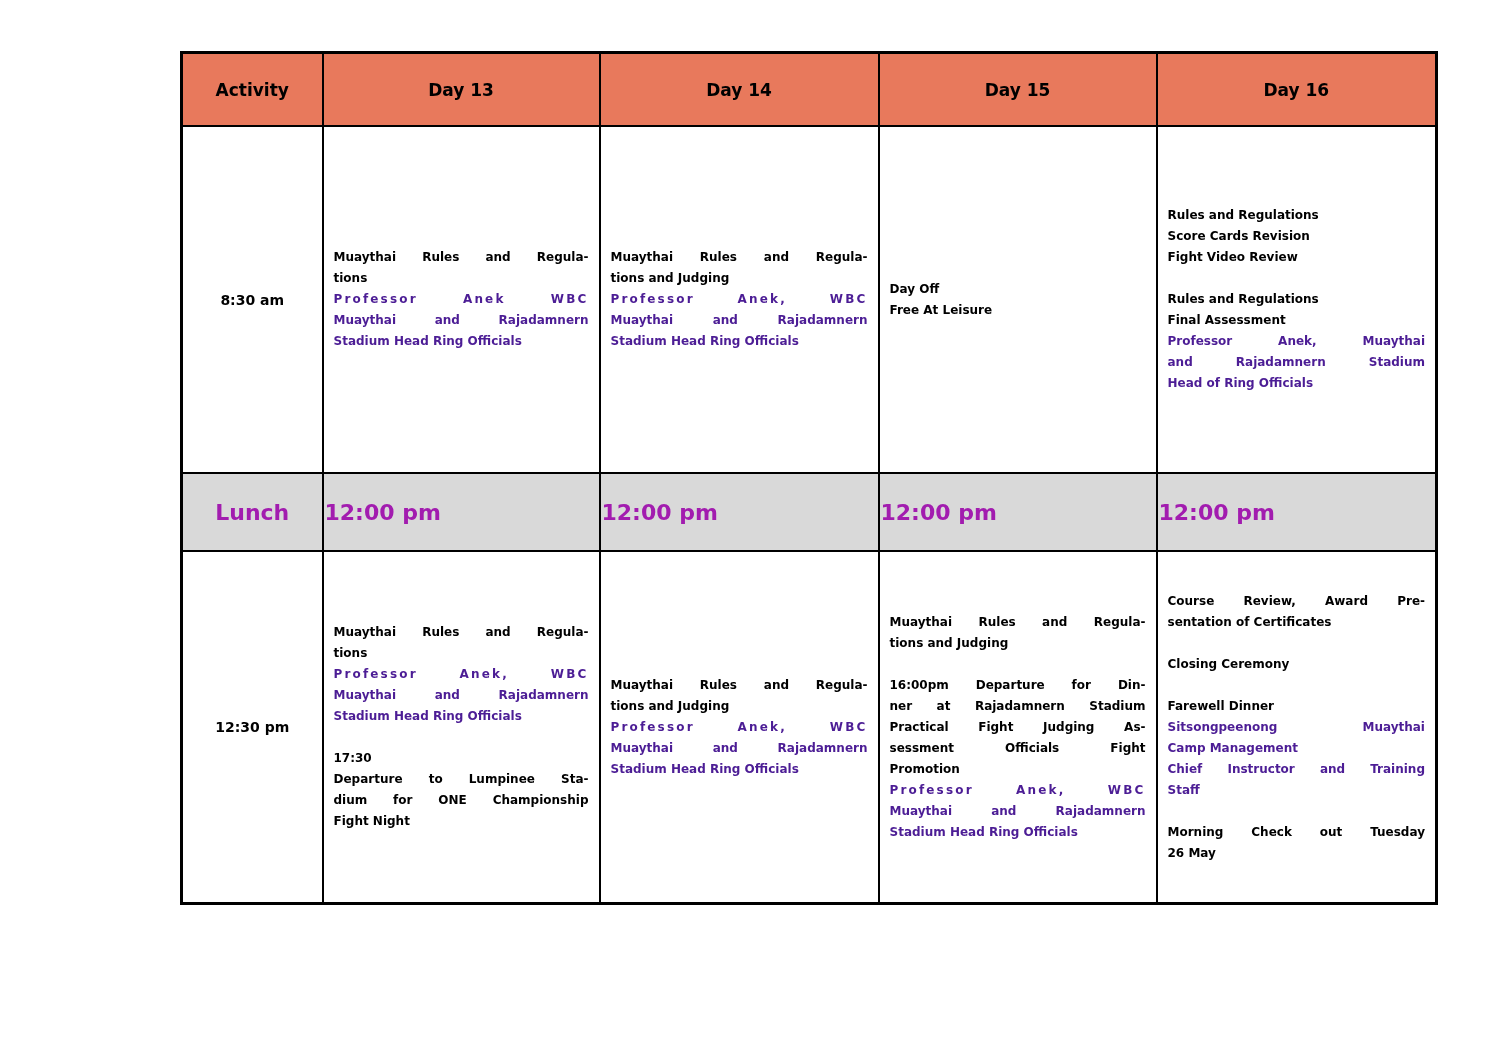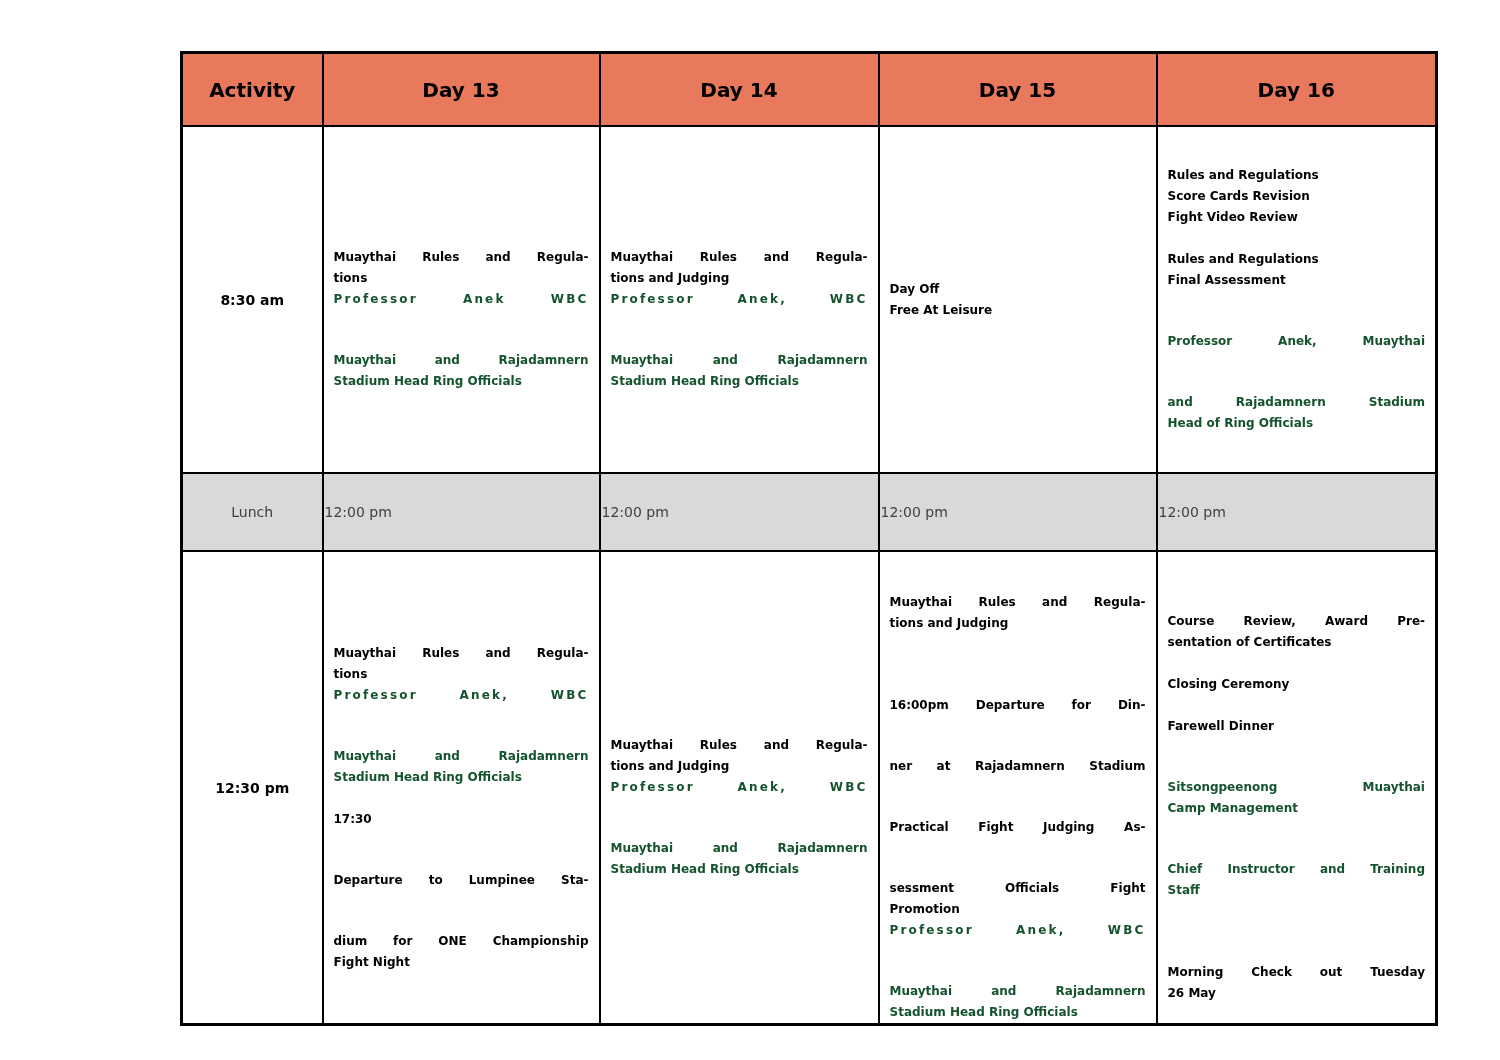--- a/index.html
+++ b/index.html
@@ -38,65 +38,64 @@
   col.c2 { width: 279px; }
   col.c3 { width: 278px; }
   col.c4 { width: 280px; }
 
   th.hdr {
     background: #E8795C;
     color: #000000;
     font-weight: bold;
     text-align: center;
   }
-  th.hdr-day  { font-size: 20px; height: 69px; }
+  th.hdr-day  { font-size: 17px; height: 69px; }
   th.hdr-date { font-size: 18px; height: 56px; }
 
   td.time-cell {
     text-align: center;
     font-weight: bold;
     font-size: 14px;
     color: #000000;
     background: #ffffff;
   }
   tr.row-morning td   { height: 343px; }
   tr.row-lunch td     { height: 74px; }
   tr.row-afternoon td { height: 348px; }
 
   td.lunch-cell {
     background: #D9D9D9;
-    color: #404040;
-    font-weight: normal;
-    font-size: 14px;
+    color: #a21caf;
+    font-weight: bold;
+    font-size: 22px;
     text-align: center;
   }
 
   td.content-cell {
     background: #ffffff;
     padding: 0 10px;
     font-weight: bold;
     font-size: 12px;
     color: #000000;
   }
   .line {
     line-height: 21px;
     text-align: left;
     white-space: nowrap;
   }
   .line.j {
     text-align: justify;
     text-align-last: justify;
-    margin-top: 40px;
   }
   .line.ls {
     text-align: justify;
     text-align-last: justify;
     letter-spacing: 0.18em;
   }
-  .line.blue { color: #14532d; }
+  .line.blue { color: #4c1d95; }
 </style>
 </head>
 <body>
 
 <div id="stage">
   <div id="schedule-wrap">
     <table class="schedule">
       <colgroup>
         <col class="c0">
           <col class="c1">

